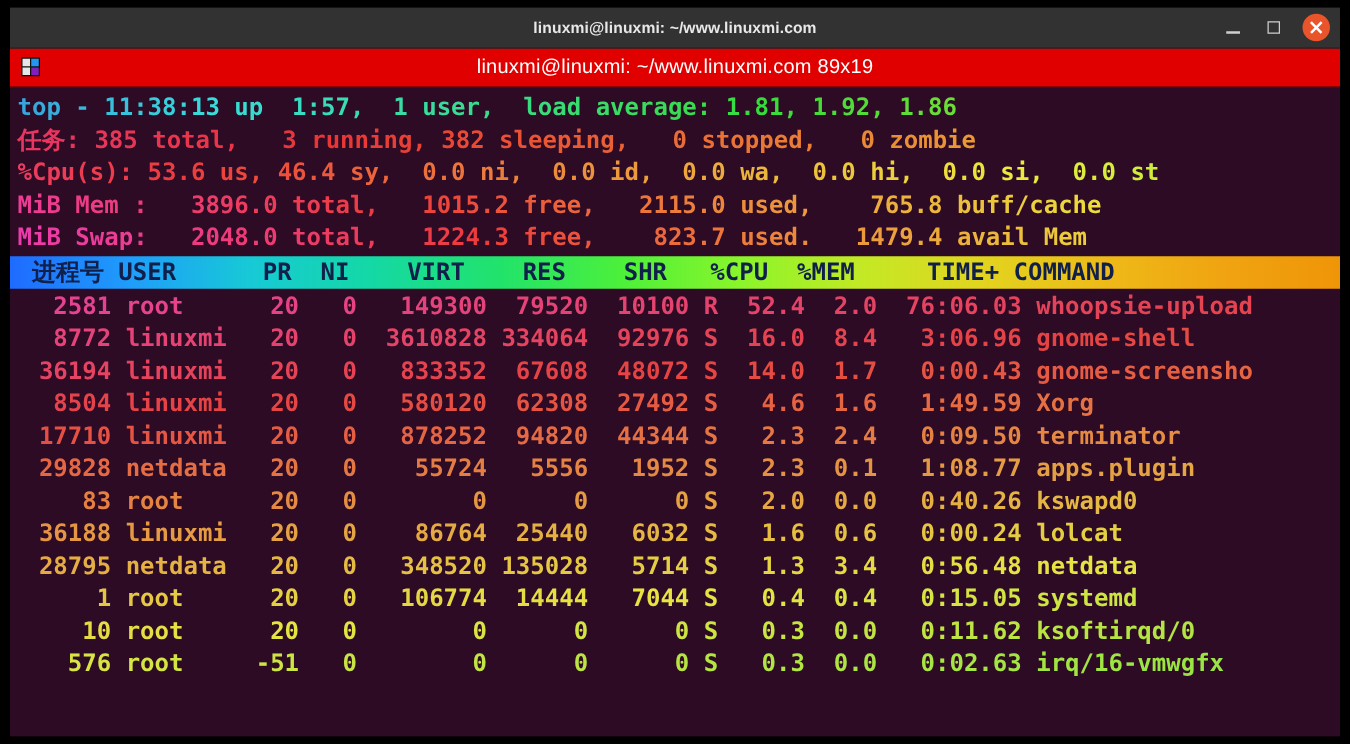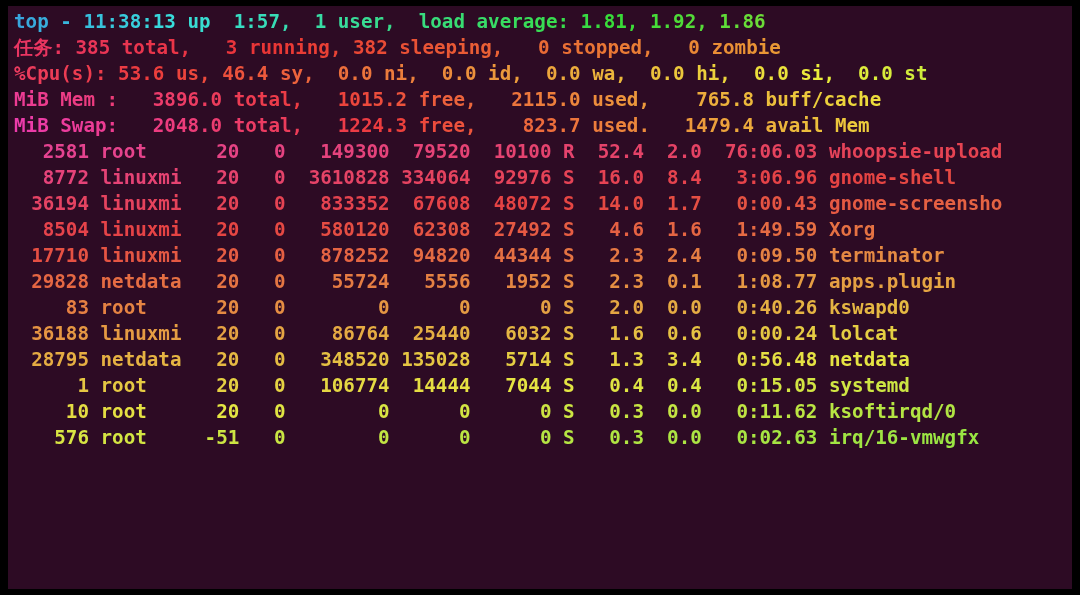--- a/index.html
+++ b/index.html
@@ -186,30 +186,48 @@
     letter-spacing: -1px;
     pointer-events: none;
     text-shadow: 0 0 1px #ffe800;
   }
 </style>
 </head>
 <body>
 
 <div id="window">
 
-
+  <div id="titlebar">
+    <div id="titlebar-title">linuxmi@linuxmi: ~/www.linuxmi.com</div>
+    <div id="winbtns">
+      <span class="wbtn wbtn-min"></span>
+      <span class="wbtn wbtn-max"></span>
+      <span class="wbtn wbtn-close"></span>
+    </div>
+  </div>
+
+  <div id="redbar">
+    <span id="redbar-icon">
+      <i></i>
+        <i></i>
+        <i></i>
+        <i></i>
+    </span>
+    <div id="redbar-title">linuxmi@linuxmi: ~/www.linuxmi.com 89x19</div>
+  </div>
 
   <div id="term">
 
     <div class="trow" id="row-uptime"><span style="color: rgb(56, 165, 220);">t</span><span style="color: rgb(56, 169, 220);">o</span><span style="color: rgb(56, 174, 220);">p</span><span style="color: rgb(56, 178, 220);"> </span><span style="color: rgb(56, 182, 220);">-</span><span style="color: rgb(56, 186, 220);"> </span><span style="color: rgb(56, 191, 220);">1</span><span style="color: rgb(56, 195, 220);">1</span><span style="color: rgb(56, 199, 220);">:</span><span style="color: rgb(56, 203, 220);">3</span><span style="color: rgb(56, 207, 220);">8</span><span style="color: rgb(56, 212, 220);">:</span><span style="color: rgb(56, 216, 220);">1</span><span style="color: rgb(56, 220, 219);">3</span><span style="color: rgb(56, 220, 215);"> </span><span style="color: rgb(56, 220, 211);">u</span><span style="color: rgb(56, 220, 207);">p</span><span style="color: rgb(56, 220, 202);"> </span><span style="color: rgb(56, 220, 198);"> </span><span style="color: rgb(56, 220, 194);">1</span><span style="color: rgb(56, 220, 190);">:</span><span style="color: rgb(56, 220, 185);">5</span><span style="color: rgb(56, 220, 181);">7</span><span style="color: rgb(56, 220, 177);">,</span><span style="color: rgb(56, 220, 173);"> </span><span style="color: rgb(56, 220, 168);"> </span><span style="color: rgb(56, 220, 164);">1</span><span style="color: rgb(56, 220, 160);"> </span><span style="color: rgb(56, 220, 156);">u</span><span style="color: rgb(56, 220, 152);">s</span><span style="color: rgb(56, 220, 147);">e</span><span style="color: rgb(56, 220, 143);">r</span><span style="color: rgb(56, 220, 139);">,</span><span style="color: rgb(56, 220, 135);"> </span><span style="color: rgb(56, 220, 130);"> </span><span style="color: rgb(56, 220, 126);">l</span><span style="color: rgb(56, 220, 122);">o</span><span style="color: rgb(56, 220, 118);">a</span><span style="color: rgb(56, 220, 113);">d</span><span style="color: rgb(56, 220, 109);"> </span><span style="color: rgb(56, 220, 105);">a</span><span style="color: rgb(56, 220, 101);">v</span><span style="color: rgb(56, 220, 96);">e</span><span style="color: rgb(56, 220, 92);">r</span><span style="color: rgb(56, 220, 88);">a</span><span style="color: rgb(56, 220, 84);">g</span><span style="color: rgb(56, 220, 79);">e</span><span style="color: rgb(56, 220, 75);">:</span><span style="color: rgb(56, 220, 71);"> </span><span style="color: rgb(56, 220, 67);">1</span><span style="color: rgb(56, 220, 62);">.</span><span style="color: rgb(56, 220, 58);">8</span><span style="color: rgb(57, 220, 56);">1</span><span style="color: rgb(61, 220, 56);">,</span><span style="color: rgb(66, 220, 56);"> </span><span style="color: rgb(70, 220, 56);">1</span><span style="color: rgb(74, 220, 56);">.</span><span style="color: rgb(78, 220, 56);">9</span><span style="color: rgb(83, 220, 56);">2</span><span style="color: rgb(87, 220, 56);">,</span><span style="color: rgb(91, 220, 56);"> </span><span style="color: rgb(95, 220, 56);">1</span><span style="color: rgb(100, 220, 56);">.</span><span style="color: rgb(104, 220, 56);">8</span><span style="color: rgb(108, 220, 56);">6</span></div>
     <div class="trow" id="row-tasks"><span style="color: rgb(233, 53, 98);">任</span><span style="color: rgb(233, 53, 96);">务</span><span style="color: rgb(233, 53, 93);">:</span><span style="color: rgb(233, 53, 91);"> </span><span style="color: rgb(233, 53, 89);">3</span><span style="color: rgb(233, 53, 87);">8</span><span style="color: rgb(233, 53, 84);">5</span><span style="color: rgb(233, 53, 82);"> </span><span style="color: rgb(233, 53, 80);">t</span><span style="color: rgb(233, 53, 78);">o</span><span style="color: rgb(233, 53, 75);">t</span><span style="color: rgb(233, 53, 73);">a</span><span style="color: rgb(233, 53, 71);">l</span><span style="color: rgb(233, 53, 69);">,</span><span style="color: rgb(233, 53, 67);"> </span><span style="color: rgb(233, 53, 64);"> </span><span style="color: rgb(233, 53, 62);"> </span><span style="color: rgb(233, 53, 60);">3</span><span style="color: rgb(233, 53, 58);"> </span><span style="color: rgb(233, 53, 55);">r</span><span style="color: rgb(233, 53, 53);">u</span><span style="color: rgb(233, 55, 53);">n</span><span style="color: rgb(233, 58, 53);">n</span><span style="color: rgb(233, 60, 53);">i</span><span style="color: rgb(233, 62, 53);">n</span><span style="color: rgb(233, 64, 53);">g</span><span style="color: rgb(233, 67, 53);">,</span><span style="color: rgb(233, 69, 53);"> </span><span style="color: rgb(233, 71, 53);">3</span><span style="color: rgb(233, 73, 53);">8</span><span style="color: rgb(233, 75, 53);">2</span><span style="color: rgb(233, 78, 53);"> </span><span style="color: rgb(233, 80, 53);">s</span><span style="color: rgb(233, 82, 53);">l</span><span style="color: rgb(233, 84, 53);">e</span><span style="color: rgb(233, 87, 53);">e</span><span style="color: rgb(233, 89, 53);">p</span><span style="color: rgb(233, 91, 53);">i</span><span style="color: rgb(233, 93, 53);">n</span><span style="color: rgb(233, 96, 53);">g</span><span style="color: rgb(233, 98, 53);">,</span><span style="color: rgb(233, 100, 53);"> </span><span style="color: rgb(233, 102, 53);"> </span><span style="color: rgb(233, 105, 53);"> </span><span style="color: rgb(233, 107, 53);">0</span><span style="color: rgb(233, 109, 53);"> </span><span style="color: rgb(233, 111, 53);">s</span><span style="color: rgb(233, 114, 53);">t</span><span style="color: rgb(233, 116, 53);">o</span><span style="color: rgb(233, 118, 53);">p</span><span style="color: rgb(233, 120, 53);">p</span><span style="color: rgb(233, 123, 53);">e</span><span style="color: rgb(233, 125, 53);">d</span><span style="color: rgb(233, 127, 53);">,</span><span style="color: rgb(233, 129, 53);"> </span><span style="color: rgb(233, 132, 53);"> </span><span style="color: rgb(233, 134, 53);"> </span><span style="color: rgb(233, 136, 53);">0</span><span style="color: rgb(233, 138, 53);"> </span><span style="color: rgb(233, 141, 53);">z</span><span style="color: rgb(233, 143, 53);">o</span><span style="color: rgb(233, 145, 53);">m</span><span style="color: rgb(233, 147, 53);">b</span><span style="color: rgb(233, 150, 53);">i</span><span style="color: rgb(233, 152, 53);">e</span></div>
     <div class="trow" id="row-cpu"><span style="color: rgb(236, 60, 95);">%</span><span style="color: rgb(236, 60, 92);">C</span><span style="color: rgb(236, 60, 89);">p</span><span style="color: rgb(236, 60, 86);">u</span><span style="color: rgb(236, 60, 83);">(</span><span style="color: rgb(236, 60, 80);">s</span><span style="color: rgb(236, 60, 77);">)</span><span style="color: rgb(236, 60, 74);">:</span><span style="color: rgb(236, 60, 71);"> </span><span style="color: rgb(236, 60, 68);">5</span><span style="color: rgb(236, 60, 64);">3</span><span style="color: rgb(236, 60, 61);">.</span><span style="color: rgb(236, 62, 60);">6</span><span style="color: rgb(236, 65, 60);"> </span><span style="color: rgb(236, 68, 60);">u</span><span style="color: rgb(236, 71, 60);">s</span><span style="color: rgb(236, 74, 60);">,</span><span style="color: rgb(236, 77, 60);"> </span><span style="color: rgb(236, 80, 60);">4</span><span style="color: rgb(236, 83, 60);">6</span><span style="color: rgb(236, 86, 60);">.</span><span style="color: rgb(236, 89, 60);">4</span><span style="color: rgb(236, 93, 60);"> </span><span style="color: rgb(236, 96, 60);">s</span><span style="color: rgb(236, 99, 60);">y</span><span style="color: rgb(236, 102, 60);">,</span><span style="color: rgb(236, 105, 60);"> </span><span style="color: rgb(236, 108, 60);"> </span><span style="color: rgb(236, 111, 60);">0</span><span style="color: rgb(236, 114, 60);">.</span><span style="color: rgb(236, 117, 60);">0</span><span style="color: rgb(236, 120, 60);"> </span><span style="color: rgb(236, 123, 60);">n</span><span style="color: rgb(236, 126, 60);">i</span><span style="color: rgb(236, 129, 60);">,</span><span style="color: rgb(236, 133, 60);"> </span><span style="color: rgb(236, 136, 60);"> </span><span style="color: rgb(236, 139, 60);">0</span><span style="color: rgb(236, 142, 60);">.</span><span style="color: rgb(236, 145, 60);">0</span><span style="color: rgb(236, 148, 60);"> </span><span style="color: rgb(236, 151, 60);">i</span><span style="color: rgb(236, 154, 60);">d</span><span style="color: rgb(236, 157, 60);">,</span><span style="color: rgb(236, 160, 60);"> </span><span style="color: rgb(236, 163, 60);"> </span><span style="color: rgb(236, 166, 60);">0</span><span style="color: rgb(236, 169, 60);">.</span><span style="color: rgb(236, 172, 60);">0</span><span style="color: rgb(236, 176, 60);"> </span><span style="color: rgb(236, 179, 60);">w</span><span style="color: rgb(236, 182, 60);">a</span><span style="color: rgb(236, 185, 60);">,</span><span style="color: rgb(236, 188, 60);"> </span><span style="color: rgb(236, 191, 60);"> </span><span style="color: rgb(236, 194, 60);">0</span><span style="color: rgb(236, 197, 60);">.</span><span style="color: rgb(236, 200, 60);">0</span><span style="color: rgb(236, 203, 60);"> </span><span style="color: rgb(236, 206, 60);">h</span><span style="color: rgb(236, 209, 60);">i</span><span style="color: rgb(236, 212, 60);">,</span><span style="color: rgb(236, 216, 60);"> </span><span style="color: rgb(236, 219, 60);"> </span><span style="color: rgb(236, 222, 60);">0</span><span style="color: rgb(236, 225, 60);">.</span><span style="color: rgb(236, 228, 60);">0</span><span style="color: rgb(236, 231, 60);"> </span><span style="color: rgb(236, 234, 60);">s</span><span style="color: rgb(234, 236, 60);">i</span><span style="color: rgb(231, 236, 60);">,</span><span style="color: rgb(228, 236, 60);"> </span><span style="color: rgb(225, 236, 60);"> </span><span style="color: rgb(222, 236, 60);">0</span><span style="color: rgb(219, 236, 60);">.</span><span style="color: rgb(216, 236, 60);">0</span><span style="color: rgb(213, 236, 60);"> </span><span style="color: rgb(210, 236, 60);">s</span><span style="color: rgb(207, 236, 60);">t</span></div>
     <div class="trow" id="row-mem"><span style="color: rgb(236, 60, 148);">M</span><span style="color: rgb(236, 60, 145);">i</span><span style="color: rgb(236, 60, 141);">B</span><span style="color: rgb(236, 60, 138);"> </span><span style="color: rgb(236, 60, 134);">M</span><span style="color: rgb(236, 60, 131);">e</span><span style="color: rgb(236, 60, 128);">m</span><span style="color: rgb(236, 60, 124);"> </span><span style="color: rgb(236, 60, 121);">:</span><span style="color: rgb(236, 60, 118);"> </span><span style="color: rgb(236, 60, 114);"> </span><span style="color: rgb(236, 60, 111);"> </span><span style="color: rgb(236, 60, 108);">3</span><span style="color: rgb(236, 60, 104);">8</span><span style="color: rgb(236, 60, 101);">9</span><span style="color: rgb(236, 60, 97);">6</span><span style="color: rgb(236, 60, 94);">.</span><span style="color: rgb(236, 60, 91);">0</span><span style="color: rgb(236, 60, 87);"> </span><span style="color: rgb(236, 60, 84);">t</span><span style="color: rgb(236, 60, 81);">o</span><span style="color: rgb(236, 60, 77);">t</span><span style="color: rgb(236, 60, 74);">a</span><span style="color: rgb(236, 60, 70);">l</span><span style="color: rgb(236, 60, 67);">,</span><span style="color: rgb(236, 60, 64);"> </span><span style="color: rgb(236, 60, 60);"> </span><span style="color: rgb(236, 63, 60);"> </span><span style="color: rgb(236, 67, 60);">1</span><span style="color: rgb(236, 70, 60);">0</span><span style="color: rgb(236, 73, 60);">1</span><span style="color: rgb(236, 77, 60);">5</span><span style="color: rgb(236, 80, 60);">.</span><span style="color: rgb(236, 83, 60);">2</span><span style="color: rgb(236, 87, 60);"> </span><span style="color: rgb(236, 90, 60);">f</span><span style="color: rgb(236, 93, 60);">r</span><span style="color: rgb(236, 97, 60);">e</span><span style="color: rgb(236, 100, 60);">e</span><span style="color: rgb(236, 104, 60);">,</span><span style="color: rgb(236, 107, 60);"> </span><span style="color: rgb(236, 110, 60);"> </span><span style="color: rgb(236, 114, 60);"> </span><span style="color: rgb(236, 117, 60);">2</span><span style="color: rgb(236, 120, 60);">1</span><span style="color: rgb(236, 124, 60);">1</span><span style="color: rgb(236, 127, 60);">5</span><span style="color: rgb(236, 130, 60);">.</span><span style="color: rgb(236, 134, 60);">0</span><span style="color: rgb(236, 137, 60);"> </span><span style="color: rgb(236, 141, 60);">u</span><span style="color: rgb(236, 144, 60);">s</span><span style="color: rgb(236, 147, 60);">e</span><span style="color: rgb(236, 151, 60);">d</span><span style="color: rgb(236, 154, 60);">,</span><span style="color: rgb(236, 157, 60);"> </span><span style="color: rgb(236, 161, 60);"> </span><span style="color: rgb(236, 164, 60);"> </span><span style="color: rgb(236, 168, 60);"> </span><span style="color: rgb(236, 171, 60);">7</span><span style="color: rgb(236, 174, 60);">6</span><span style="color: rgb(236, 178, 60);">5</span><span style="color: rgb(236, 181, 60);">.</span><span style="color: rgb(236, 184, 60);">8</span><span style="color: rgb(236, 188, 60);"> </span><span style="color: rgb(236, 191, 60);">b</span><span style="color: rgb(236, 194, 60);">u</span><span style="color: rgb(236, 198, 60);">f</span><span style="color: rgb(236, 201, 60);">f</span><span style="color: rgb(236, 205, 60);">/</span><span style="color: rgb(236, 208, 60);">c</span><span style="color: rgb(236, 211, 60);">a</span><span style="color: rgb(236, 215, 60);">c</span><span style="color: rgb(236, 218, 60);">h</span><span style="color: rgb(236, 221, 60);">e</span></div>
     <div class="trow" id="row-swap"><span style="color: rgb(236, 60, 171);">M</span><span style="color: rgb(236, 60, 168);">i</span><span style="color: rgb(236, 60, 164);">B</span><span style="color: rgb(236, 60, 161);"> </span><span style="color: rgb(236, 60, 157);">S</span><span style="color: rgb(236, 60, 154);">w</span><span style="color: rgb(236, 60, 150);">a</span><span style="color: rgb(236, 60, 147);">p</span><span style="color: rgb(236, 60, 143);">:</span><span style="color: rgb(236, 60, 140);"> </span><span style="color: rgb(236, 60, 136);"> </span><span style="color: rgb(236, 60, 133);"> </span><span style="color: rgb(236, 60, 129);">2</span><span style="color: rgb(236, 60, 126);">0</span><span style="color: rgb(236, 60, 122);">4</span><span style="color: rgb(236, 60, 119);">8</span><span style="color: rgb(236, 60, 115);">.</span><span style="color: rgb(236, 60, 112);">0</span><span style="color: rgb(236, 60, 108);"> </span><span style="color: rgb(236, 60, 105);">t</span><span style="color: rgb(236, 60, 101);">o</span><span style="color: rgb(236, 60, 98);">t</span><span style="color: rgb(236, 60, 94);">a</span><span style="color: rgb(236, 60, 91);">l</span><span style="color: rgb(236, 60, 87);">,</span><span style="color: rgb(236, 60, 83);"> </span><span style="color: rgb(236, 60, 80);"> </span><span style="color: rgb(236, 60, 76);"> </span><span style="color: rgb(236, 60, 73);">1</span><span style="color: rgb(236, 60, 69);">2</span><span style="color: rgb(236, 60, 66);">2</span><span style="color: rgb(236, 60, 62);">4</span><span style="color: rgb(236, 61, 60);">.</span><span style="color: rgb(236, 65, 60);">3</span><span style="color: rgb(236, 68, 60);"> </span><span style="color: rgb(236, 72, 60);">f</span><span style="color: rgb(236, 75, 60);">r</span><span style="color: rgb(236, 79, 60);">e</span><span style="color: rgb(236, 82, 60);">e</span><span style="color: rgb(236, 86, 60);">,</span><span style="color: rgb(236, 89, 60);"> </span><span style="color: rgb(236, 93, 60);"> </span><span style="color: rgb(236, 96, 60);"> </span><span style="color: rgb(236, 100, 60);"> </span><span style="color: rgb(236, 103, 60);">8</span><span style="color: rgb(236, 107, 60);">2</span><span style="color: rgb(236, 110, 60);">3</span><span style="color: rgb(236, 114, 60);">.</span><span style="color: rgb(236, 117, 60);">7</span><span style="color: rgb(236, 121, 60);"> </span><span style="color: rgb(236, 124, 60);">u</span><span style="color: rgb(236, 128, 60);">s</span><span style="color: rgb(236, 132, 60);">e</span><span style="color: rgb(236, 135, 60);">d</span><span style="color: rgb(236, 139, 60);">.</span><span style="color: rgb(236, 142, 60);"> </span><span style="color: rgb(236, 146, 60);"> </span><span style="color: rgb(236, 149, 60);"> </span><span style="color: rgb(236, 153, 60);">1</span><span style="color: rgb(236, 156, 60);">4</span><span style="color: rgb(236, 160, 60);">7</span><span style="color: rgb(236, 163, 60);">9</span><span style="color: rgb(236, 167, 60);">.</span><span style="color: rgb(236, 170, 60);">4</span><span style="color: rgb(236, 174, 60);"> </span><span style="color: rgb(236, 177, 60);">a</span><span style="color: rgb(236, 181, 60);">v</span><span style="color: rgb(236, 184, 60);">a</span><span style="color: rgb(236, 188, 60);">i</span><span style="color: rgb(236, 191, 60);">l</span><span style="color: rgb(236, 195, 60);"> </span><span style="color: rgb(236, 198, 60);">M</span><span style="color: rgb(236, 202, 60);">e</span><span style="color: rgb(236, 205, 60);">m</span></div>
 
+    <div id="hdrrow"> 进程号 USER      PR  NI    VIRT    RES    SHR   %CPU  %MEM     TIME+ COMMAND</div>
 
     <div id="proclist">
         <div class="trow nopad"><span style="color: rgb(229, 67, 148);"> </span><span style="color: rgb(229, 67, 147);"> </span><span style="color: rgb(229, 67, 146);"> </span><span style="color: rgb(229, 67, 145);">2</span><span style="color: rgb(229, 67, 145);">5</span><span style="color: rgb(229, 67, 144);">8</span><span style="color: rgb(229, 67, 143);">1</span><span style="color: rgb(229, 67, 142);"> </span><span style="color: rgb(229, 67, 141);">r</span><span style="color: rgb(229, 67, 141);">o</span><span style="color: rgb(229, 67, 140);">o</span><span style="color: rgb(229, 67, 139);">t</span><span style="color: rgb(229, 67, 138);"> </span><span style="color: rgb(229, 67, 137);"> </span><span style="color: rgb(229, 67, 137);"> </span><span style="color: rgb(229, 67, 136);"> </span><span style="color: rgb(229, 67, 135);"> </span><span style="color: rgb(229, 67, 134);"> </span><span style="color: rgb(229, 67, 133);">2</span><span style="color: rgb(229, 67, 132);">0</span><span style="color: rgb(229, 67, 132);"> </span><span style="color: rgb(229, 67, 131);"> </span><span style="color: rgb(229, 67, 130);"> </span><span style="color: rgb(229, 67, 129);">0</span><span style="color: rgb(229, 67, 128);"> </span><span style="color: rgb(229, 67, 128);"> </span><span style="color: rgb(229, 67, 127);"> </span><span style="color: rgb(229, 67, 126);">1</span><span style="color: rgb(229, 67, 125);">4</span><span style="color: rgb(229, 67, 124);">9</span><span style="color: rgb(229, 67, 123);">3</span><span style="color: rgb(229, 67, 123);">0</span><span style="color: rgb(229, 67, 122);">0</span><span style="color: rgb(229, 67, 121);"> </span><span style="color: rgb(229, 67, 120);"> </span><span style="color: rgb(229, 67, 119);">7</span><span style="color: rgb(229, 67, 119);">9</span><span style="color: rgb(229, 67, 118);">5</span><span style="color: rgb(229, 67, 117);">2</span><span style="color: rgb(229, 67, 116);">0</span><span style="color: rgb(229, 67, 115);"> </span><span style="color: rgb(229, 67, 115);"> </span><span style="color: rgb(229, 67, 114);">1</span><span style="color: rgb(229, 67, 113);">0</span><span style="color: rgb(229, 67, 112);">1</span><span style="color: rgb(229, 67, 111);">0</span><span style="color: rgb(229, 67, 110);">0</span><span style="color: rgb(229, 67, 110);"> </span><span style="color: rgb(229, 67, 109);">R</span><span style="color: rgb(229, 67, 108);"> </span><span style="color: rgb(229, 67, 107);"> </span><span style="color: rgb(229, 67, 106);">5</span><span style="color: rgb(229, 67, 106);">2</span><span style="color: rgb(229, 67, 105);">.</span><span style="color: rgb(229, 67, 104);">4</span><span style="color: rgb(229, 67, 103);"> </span><span style="color: rgb(229, 67, 102);"> </span><span style="color: rgb(229, 67, 102);">2</span><span style="color: rgb(229, 67, 101);">.</span><span style="color: rgb(229, 67, 100);">0</span><span style="color: rgb(229, 67, 99);"> </span><span style="color: rgb(229, 67, 98);"> </span><span style="color: rgb(229, 67, 97);">7</span><span style="color: rgb(229, 67, 97);">6</span><span style="color: rgb(229, 67, 96);">:</span><span style="color: rgb(229, 67, 95);">0</span><span style="color: rgb(229, 67, 94);">6</span><span style="color: rgb(229, 67, 93);">.</span><span style="color: rgb(229, 67, 93);">0</span><span style="color: rgb(229, 67, 92);">3</span><span style="color: rgb(229, 67, 91);"> </span><span style="color: rgb(229, 67, 90);">w</span><span style="color: rgb(229, 67, 89);">h</span><span style="color: rgb(229, 67, 88);">o</span><span style="color: rgb(229, 67, 88);">o</span><span style="color: rgb(229, 67, 87);">p</span><span style="color: rgb(229, 67, 86);">s</span><span style="color: rgb(229, 67, 85);">i</span><span style="color: rgb(229, 67, 84);">e</span><span style="color: rgb(229, 67, 84);">-</span><span style="color: rgb(229, 67, 83);">u</span><span style="color: rgb(229, 67, 82);">p</span><span style="color: rgb(229, 67, 81);">l</span><span style="color: rgb(229, 67, 80);">o</span><span style="color: rgb(229, 67, 80);">a</span><span style="color: rgb(229, 67, 79);">d</span></div>
         <div class="trow nopad"><span style="color: rgb(229, 67, 125);"> </span><span style="color: rgb(229, 67, 124);"> </span><span style="color: rgb(229, 67, 123);"> </span><span style="color: rgb(229, 67, 122);">8</span><span style="color: rgb(229, 67, 122);">7</span><span style="color: rgb(229, 67, 121);">7</span><span style="color: rgb(229, 67, 120);">2</span><span style="color: rgb(229, 67, 119);"> </span><span style="color: rgb(229, 67, 118);">l</span><span style="color: rgb(229, 67, 118);">i</span><span style="color: rgb(229, 67, 117);">n</span><span style="color: rgb(229, 67, 116);">u</span><span style="color: rgb(229, 67, 115);">x</span><span style="color: rgb(229, 67, 114);">m</span><span style="color: rgb(229, 67, 113);">i</span><span style="color: rgb(229, 67, 113);"> </span><span style="color: rgb(229, 67, 112);"> </span><span style="color: rgb(229, 67, 111);"> </span><span style="color: rgb(229, 67, 110);">2</span><span style="color: rgb(229, 67, 109);">0</span><span style="color: rgb(229, 67, 109);"> </span><span style="color: rgb(229, 67, 108);"> </span><span style="color: rgb(229, 67, 107);"> </span><span style="color: rgb(229, 67, 106);">0</span><span style="color: rgb(229, 67, 105);"> </span><span style="color: rgb(229, 67, 104);"> </span><span style="color: rgb(229, 67, 104);">3</span><span style="color: rgb(229, 67, 103);">6</span><span style="color: rgb(229, 67, 102);">1</span><span style="color: rgb(229, 67, 101);">0</span><span style="color: rgb(229, 67, 100);">8</span><span style="color: rgb(229, 67, 100);">2</span><span style="color: rgb(229, 67, 99);">8</span><span style="color: rgb(229, 67, 98);"> </span><span style="color: rgb(229, 67, 97);">3</span><span style="color: rgb(229, 67, 96);">3</span><span style="color: rgb(229, 67, 96);">4</span><span style="color: rgb(229, 67, 95);">0</span><span style="color: rgb(229, 67, 94);">6</span><span style="color: rgb(229, 67, 93);">4</span><span style="color: rgb(229, 67, 92);"> </span><span style="color: rgb(229, 67, 91);"> </span><span style="color: rgb(229, 67, 91);">9</span><span style="color: rgb(229, 67, 90);">2</span><span style="color: rgb(229, 67, 89);">9</span><span style="color: rgb(229, 67, 88);">7</span><span style="color: rgb(229, 67, 87);">6</span><span style="color: rgb(229, 67, 87);"> </span><span style="color: rgb(229, 67, 86);">S</span><span style="color: rgb(229, 67, 85);"> </span><span style="color: rgb(229, 67, 84);"> </span><span style="color: rgb(229, 67, 83);">1</span><span style="color: rgb(229, 67, 83);">6</span><span style="color: rgb(229, 67, 82);">.</span><span style="color: rgb(229, 67, 81);">0</span><span style="color: rgb(229, 67, 80);"> </span><span style="color: rgb(229, 67, 79);"> </span><span style="color: rgb(229, 67, 78);">8</span><span style="color: rgb(229, 67, 78);">.</span><span style="color: rgb(229, 67, 77);">4</span><span style="color: rgb(229, 67, 76);"> </span><span style="color: rgb(229, 67, 75);"> </span><span style="color: rgb(229, 67, 74);"> </span><span style="color: rgb(229, 67, 74);">3</span><span style="color: rgb(229, 67, 73);">:</span><span style="color: rgb(229, 67, 72);">0</span><span style="color: rgb(229, 67, 71);">6</span><span style="color: rgb(229, 67, 70);">.</span><span style="color: rgb(229, 67, 69);">9</span><span style="color: rgb(229, 67, 69);">6</span><span style="color: rgb(229, 67, 68);"> </span><span style="color: rgb(229, 67, 67);">g</span><span style="color: rgb(229, 67, 67);">n</span><span style="color: rgb(229, 68, 67);">o</span><span style="color: rgb(229, 68, 67);">m</span><span style="color: rgb(229, 69, 67);">e</span><span style="color: rgb(229, 70, 67);">-</span><span style="color: rgb(229, 71, 67);">s</span><span style="color: rgb(229, 72, 67);">h</span><span style="color: rgb(229, 72, 67);">e</span><span style="color: rgb(229, 73, 67);">l</span><span style="color: rgb(229, 74, 67);">l</span></div>
         <div class="trow nopad"><span style="color: rgb(229, 67, 102);"> </span><span style="color: rgb(229, 67, 101);"> </span><span style="color: rgb(229, 67, 100);">3</span><span style="color: rgb(229, 67, 99);">6</span><span style="color: rgb(229, 67, 99);">1</span><span style="color: rgb(229, 67, 98);">9</span><span style="color: rgb(229, 67, 97);">4</span><span style="color: rgb(229, 67, 96);"> </span><span style="color: rgb(229, 67, 95);">l</span><span style="color: rgb(229, 67, 94);">i</span><span style="color: rgb(229, 67, 94);">n</span><span style="color: rgb(229, 67, 93);">u</span><span style="color: rgb(229, 67, 92);">x</span><span style="color: rgb(229, 67, 91);">m</span><span style="color: rgb(229, 67, 90);">i</span><span style="color: rgb(229, 67, 90);"> </span><span style="color: rgb(229, 67, 89);"> </span><span style="color: rgb(229, 67, 88);"> </span><span style="color: rgb(229, 67, 87);">2</span><span style="color: rgb(229, 67, 86);">0</span><span style="color: rgb(229, 67, 85);"> </span><span style="color: rgb(229, 67, 85);"> </span><span style="color: rgb(229, 67, 84);"> </span><span style="color: rgb(229, 67, 83);">0</span><span style="color: rgb(229, 67, 82);"> </span><span style="color: rgb(229, 67, 81);"> </span><span style="color: rgb(229, 67, 81);"> </span><span style="color: rgb(229, 67, 80);">8</span><span style="color: rgb(229, 67, 79);">3</span><span style="color: rgb(229, 67, 78);">3</span><span style="color: rgb(229, 67, 77);">3</span><span style="color: rgb(229, 67, 77);">5</span><span style="color: rgb(229, 67, 76);">2</span><span style="color: rgb(229, 67, 75);"> </span><span style="color: rgb(229, 67, 74);"> </span><span style="color: rgb(229, 67, 73);">6</span><span style="color: rgb(229, 67, 72);">7</span><span style="color: rgb(229, 67, 72);">6</span><span style="color: rgb(229, 67, 71);">0</span><span style="color: rgb(229, 67, 70);">8</span><span style="color: rgb(229, 67, 69);"> </span><span style="color: rgb(229, 67, 68);"> </span><span style="color: rgb(229, 67, 68);">4</span><span style="color: rgb(229, 67, 67);">8</span><span style="color: rgb(229, 67, 67);">0</span><span style="color: rgb(229, 68, 67);">7</span><span style="color: rgb(229, 69, 67);">2</span><span style="color: rgb(229, 69, 67);"> </span><span style="color: rgb(229, 70, 67);">S</span><span style="color: rgb(229, 71, 67);"> </span><span style="color: rgb(229, 72, 67);"> </span><span style="color: rgb(229, 73, 67);">1</span><span style="color: rgb(229, 74, 67);">4</span><span style="color: rgb(229, 74, 67);">.</span><span style="color: rgb(229, 75, 67);">0</span><span style="color: rgb(229, 76, 67);"> </span><span style="color: rgb(229, 77, 67);"> </span><span style="color: rgb(229, 78, 67);">1</span><span style="color: rgb(229, 78, 67);">.</span><span style="color: rgb(229, 79, 67);">7</span><span style="color: rgb(229, 80, 67);"> </span><span style="color: rgb(229, 81, 67);"> </span><span style="color: rgb(229, 82, 67);"> </span><span style="color: rgb(229, 83, 67);">0</span><span style="color: rgb(229, 83, 67);">:</span><span style="color: rgb(229, 84, 67);">0</span><span style="color: rgb(229, 85, 67);">0</span><span style="color: rgb(229, 86, 67);">.</span><span style="color: rgb(229, 87, 67);">4</span><span style="color: rgb(229, 87, 67);">3</span><span style="color: rgb(229, 88, 67);"> </span><span style="color: rgb(229, 89, 67);">g</span><span style="color: rgb(229, 90, 67);">n</span><span style="color: rgb(229, 91, 67);">o</span><span style="color: rgb(229, 91, 67);">m</span><span style="color: rgb(229, 92, 67);">e</span><span style="color: rgb(229, 93, 67);">-</span><span style="color: rgb(229, 94, 67);">s</span><span style="color: rgb(229, 95, 67);">c</span><span style="color: rgb(229, 96, 67);">r</span><span style="color: rgb(229, 96, 67);">e</span><span style="color: rgb(229, 97, 67);">e</span><span style="color: rgb(229, 98, 67);">n</span><span style="color: rgb(229, 99, 67);">s</span><span style="color: rgb(229, 100, 67);">h</span><span style="color: rgb(229, 100, 67);">o</span></div>
         <div class="trow nopad"><span style="color: rgb(229, 67, 79);"> </span><span style="color: rgb(229, 67, 78);"> </span><span style="color: rgb(229, 67, 77);"> </span><span style="color: rgb(229, 67, 76);">8</span><span style="color: rgb(229, 67, 75);">5</span><span style="color: rgb(229, 67, 75);">0</span><span style="color: rgb(229, 67, 74);">4</span><span style="color: rgb(229, 67, 73);"> </span><span style="color: rgb(229, 67, 72);">l</span><span style="color: rgb(229, 67, 71);">i</span><span style="color: rgb(229, 67, 71);">n</span><span style="color: rgb(229, 67, 70);">u</span><span style="color: rgb(229, 67, 69);">x</span><span style="color: rgb(229, 67, 68);">m</span><span style="color: rgb(229, 67, 67);">i</span><span style="color: rgb(229, 67, 67);"> </span><span style="color: rgb(229, 67, 67);"> </span><span style="color: rgb(229, 68, 67);"> </span><span style="color: rgb(229, 69, 67);">2</span><span style="color: rgb(229, 70, 67);">0</span><span style="color: rgb(229, 71, 67);"> </span><span style="color: rgb(229, 71, 67);"> </span><span style="color: rgb(229, 72, 67);"> </span><span style="color: rgb(229, 73, 67);">0</span><span style="color: rgb(229, 74, 67);"> </span><span style="color: rgb(229, 75, 67);"> </span><span style="color: rgb(229, 75, 67);"> </span><span style="color: rgb(229, 76, 67);">5</span><span style="color: rgb(229, 77, 67);">8</span><span style="color: rgb(229, 78, 67);">0</span><span style="color: rgb(229, 79, 67);">1</span><span style="color: rgb(229, 80, 67);">2</span><span style="color: rgb(229, 80, 67);">0</span><span style="color: rgb(229, 81, 67);"> </span><span style="color: rgb(229, 82, 67);"> </span><span style="color: rgb(229, 83, 67);">6</span><span style="color: rgb(229, 84, 67);">2</span><span style="color: rgb(229, 84, 67);">3</span><span style="color: rgb(229, 85, 67);">0</span><span style="color: rgb(229, 86, 67);">8</span><span style="color: rgb(229, 87, 67);"> </span><span style="color: rgb(229, 88, 67);"> </span><span style="color: rgb(229, 88, 67);">2</span><span style="color: rgb(229, 89, 67);">7</span><span style="color: rgb(229, 90, 67);">4</span><span style="color: rgb(229, 91, 67);">9</span><span style="color: rgb(229, 92, 67);">2</span><span style="color: rgb(229, 93, 67);"> </span><span style="color: rgb(229, 93, 67);">S</span><span style="color: rgb(229, 94, 67);"> </span><span style="color: rgb(229, 95, 67);"> </span><span style="color: rgb(229, 96, 67);"> </span><span style="color: rgb(229, 97, 67);">4</span><span style="color: rgb(229, 97, 67);">.</span><span style="color: rgb(229, 98, 67);">6</span><span style="color: rgb(229, 99, 67);"> </span><span style="color: rgb(229, 100, 67);"> </span><span style="color: rgb(229, 101, 67);">1</span><span style="color: rgb(229, 102, 67);">.</span><span style="color: rgb(229, 102, 67);">6</span><span style="color: rgb(229, 103, 67);"> </span><span style="color: rgb(229, 104, 67);"> </span><span style="color: rgb(229, 105, 67);"> </span><span style="color: rgb(229, 106, 67);">1</span><span style="color: rgb(229, 106, 67);">:</span><span style="color: rgb(229, 107, 67);">4</span><span style="color: rgb(229, 108, 67);">9</span><span style="color: rgb(229, 109, 67);">.</span><span style="color: rgb(229, 110, 67);">5</span><span style="color: rgb(229, 110, 67);">9</span><span style="color: rgb(229, 111, 67);"> </span><span style="color: rgb(229, 112, 67);">X</span><span style="color: rgb(229, 113, 67);">o</span><span style="color: rgb(229, 114, 67);">r</span><span style="color: rgb(229, 115, 67);">g</span></div>
         <div class="trow nopad"><span style="color: rgb(229, 77, 67);"> </span><span style="color: rgb(229, 78, 67);"> </span><span style="color: rgb(229, 79, 67);">1</span><span style="color: rgb(229, 80, 67);">7</span><span style="color: rgb(229, 81, 67);">7</span><span style="color: rgb(229, 81, 67);">1</span><span style="color: rgb(229, 82, 67);">0</span><span style="color: rgb(229, 83, 67);"> </span><span style="color: rgb(229, 84, 67);">l</span><span style="color: rgb(229, 85, 67);">i</span><span style="color: rgb(229, 85, 67);">n</span><span style="color: rgb(229, 86, 67);">u</span><span style="color: rgb(229, 87, 67);">x</span><span style="color: rgb(229, 88, 67);">m</span><span style="color: rgb(229, 89, 67);">i</span><span style="color: rgb(229, 90, 67);"> </span><span style="color: rgb(229, 90, 67);"> </span><span style="color: rgb(229, 91, 67);"> </span><span style="color: rgb(229, 92, 67);">2</span><span style="color: rgb(229, 93, 67);">0</span><span style="color: rgb(229, 94, 67);"> </span><span style="color: rgb(229, 94, 67);"> </span><span style="color: rgb(229, 95, 67);"> </span><span style="color: rgb(229, 96, 67);">0</span><span style="color: rgb(229, 97, 67);"> </span><span style="color: rgb(229, 98, 67);"> </span><span style="color: rgb(229, 99, 67);"> </span><span style="color: rgb(229, 99, 67);">8</span><span style="color: rgb(229, 100, 67);">7</span><span style="color: rgb(229, 101, 67);">8</span><span style="color: rgb(229, 102, 67);">2</span><span style="color: rgb(229, 103, 67);">5</span><span style="color: rgb(229, 103, 67);">2</span><span style="color: rgb(229, 104, 67);"> </span><span style="color: rgb(229, 105, 67);"> </span><span style="color: rgb(229, 106, 67);">9</span><span style="color: rgb(229, 107, 67);">4</span><span style="color: rgb(229, 107, 67);">8</span><span style="color: rgb(229, 108, 67);">2</span><span style="color: rgb(229, 109, 67);">0</span><span style="color: rgb(229, 110, 67);"> </span><span style="color: rgb(229, 111, 67);"> </span><span style="color: rgb(229, 112, 67);">4</span><span style="color: rgb(229, 112, 67);">4</span><span style="color: rgb(229, 113, 67);">3</span><span style="color: rgb(229, 114, 67);">4</span><span style="color: rgb(229, 115, 67);">4</span><span style="color: rgb(229, 116, 67);"> </span><span style="color: rgb(229, 116, 67);">S</span><span style="color: rgb(229, 117, 67);"> </span><span style="color: rgb(229, 118, 67);"> </span><span style="color: rgb(229, 119, 67);"> </span><span style="color: rgb(229, 120, 67);">2</span><span style="color: rgb(229, 120, 67);">.</span><span style="color: rgb(229, 121, 67);">3</span><span style="color: rgb(229, 122, 67);"> </span><span style="color: rgb(229, 123, 67);"> </span><span style="color: rgb(229, 124, 67);">2</span><span style="color: rgb(229, 125, 67);">.</span><span style="color: rgb(229, 125, 67);">4</span><span style="color: rgb(229, 126, 67);"> </span><span style="color: rgb(229, 127, 67);"> </span><span style="color: rgb(229, 128, 67);"> </span><span style="color: rgb(229, 129, 67);">0</span><span style="color: rgb(229, 129, 67);">:</span><span style="color: rgb(229, 130, 67);">0</span><span style="color: rgb(229, 131, 67);">9</span><span style="color: rgb(229, 132, 67);">.</span><span style="color: rgb(229, 133, 67);">5</span><span style="color: rgb(229, 134, 67);">0</span><span style="color: rgb(229, 134, 67);"> </span><span style="color: rgb(229, 135, 67);">t</span><span style="color: rgb(229, 136, 67);">e</span><span style="color: rgb(229, 137, 67);">r</span><span style="color: rgb(229, 138, 67);">m</span><span style="color: rgb(229, 138, 67);">i</span><span style="color: rgb(229, 139, 67);">n</span><span style="color: rgb(229, 140, 67);">a</span><span style="color: rgb(229, 141, 67);">t</span><span style="color: rgb(229, 142, 67);">o</span><span style="color: rgb(229, 142, 67);">r</span></div>
         <div class="trow nopad"><span style="color: rgb(229, 100, 67);"> </span><span style="color: rgb(229, 101, 67);"> </span><span style="color: rgb(229, 102, 67);">2</span><span style="color: rgb(229, 103, 67);">9</span><span style="color: rgb(229, 104, 67);">8</span><span style="color: rgb(229, 104, 67);">2</span><span style="color: rgb(229, 105, 67);">8</span><span style="color: rgb(229, 106, 67);"> </span><span style="color: rgb(229, 107, 67);">n</span><span style="color: rgb(229, 108, 67);">e</span><span style="color: rgb(229, 109, 67);">t</span><span style="color: rgb(229, 109, 67);">d</span><span style="color: rgb(229, 110, 67);">a</span><span style="color: rgb(229, 111, 67);">t</span><span style="color: rgb(229, 112, 67);">a</span><span style="color: rgb(229, 113, 67);"> </span><span style="color: rgb(229, 113, 67);"> </span><span style="color: rgb(229, 114, 67);"> </span><span style="color: rgb(229, 115, 67);">2</span><span style="color: rgb(229, 116, 67);">0</span><span style="color: rgb(229, 117, 67);"> </span><span style="color: rgb(229, 118, 67);"> </span><span style="color: rgb(229, 118, 67);"> </span><span style="color: rgb(229, 119, 67);">0</span><span style="color: rgb(229, 120, 67);"> </span><span style="color: rgb(229, 121, 67);"> </span><span style="color: rgb(229, 122, 67);"> </span><span style="color: rgb(229, 122, 67);"> </span><span style="color: rgb(229, 123, 67);">5</span><span style="color: rgb(229, 124, 67);">5</span><span style="color: rgb(229, 125, 67);">7</span><span style="color: rgb(229, 126, 67);">2</span><span style="color: rgb(229, 126, 67);">4</span><span style="color: rgb(229, 127, 67);"> </span><span style="color: rgb(229, 128, 67);"> </span><span style="color: rgb(229, 129, 67);"> </span><span style="color: rgb(229, 130, 67);">5</span><span style="color: rgb(229, 131, 67);">5</span><span style="color: rgb(229, 131, 67);">5</span><span style="color: rgb(229, 132, 67);">6</span><span style="color: rgb(229, 133, 67);"> </span><span style="color: rgb(229, 134, 67);"> </span><span style="color: rgb(229, 135, 67);"> </span><span style="color: rgb(229, 135, 67);">1</span><span style="color: rgb(229, 136, 67);">9</span><span style="color: rgb(229, 137, 67);">5</span><span style="color: rgb(229, 138, 67);">2</span><span style="color: rgb(229, 139, 67);"> </span><span style="color: rgb(229, 139, 67);">S</span><span style="color: rgb(229, 140, 67);"> </span><span style="color: rgb(229, 141, 67);"> </span><span style="color: rgb(229, 142, 67);"> </span><span style="color: rgb(229, 143, 67);">2</span><span style="color: rgb(229, 144, 67);">.</span><span style="color: rgb(229, 144, 67);">3</span><span style="color: rgb(229, 145, 67);"> </span><span style="color: rgb(229, 146, 67);"> </span><span style="color: rgb(229, 147, 67);">0</span><span style="color: rgb(229, 148, 67);">.</span><span style="color: rgb(229, 148, 67);">1</span><span style="color: rgb(229, 149, 67);"> </span><span style="color: rgb(229, 150, 67);"> </span><span style="color: rgb(229, 151, 67);"> </span><span style="color: rgb(229, 152, 67);">1</span><span style="color: rgb(229, 153, 67);">:</span><span style="color: rgb(229, 153, 67);">0</span><span style="color: rgb(229, 154, 67);">8</span><span style="color: rgb(229, 155, 67);">.</span><span style="color: rgb(229, 156, 67);">7</span><span style="color: rgb(229, 157, 67);">7</span><span style="color: rgb(229, 157, 67);"> </span><span style="color: rgb(229, 158, 67);">a</span><span style="color: rgb(229, 159, 67);">p</span><span style="color: rgb(229, 160, 67);">p</span><span style="color: rgb(229, 161, 67);">s</span><span style="color: rgb(229, 161, 67);">.</span><span style="color: rgb(229, 162, 67);">p</span><span style="color: rgb(229, 163, 67);">l</span><span style="color: rgb(229, 164, 67);">u</span><span style="color: rgb(229, 165, 67);">g</span><span style="color: rgb(229, 166, 67);">i</span><span style="color: rgb(229, 166, 67);">n</span></div>
         <div class="trow nopad"><span style="color: rgb(229, 123, 67);"> </span><span style="color: rgb(229, 124, 67);"> </span><span style="color: rgb(229, 125, 67);"> </span><span style="color: rgb(229, 126, 67);"> </span><span style="color: rgb(229, 127, 67);"> </span><span style="color: rgb(229, 128, 67);">8</span><span style="color: rgb(229, 128, 67);">3</span><span style="color: rgb(229, 129, 67);"> </span><span style="color: rgb(229, 130, 67);">r</span><span style="color: rgb(229, 131, 67);">o</span><span style="color: rgb(229, 132, 67);">o</span><span style="color: rgb(229, 132, 67);">t</span><span style="color: rgb(229, 133, 67);"> </span><span style="color: rgb(229, 134, 67);"> </span><span style="color: rgb(229, 135, 67);"> </span><span style="color: rgb(229, 136, 67);"> </span><span style="color: rgb(229, 137, 67);"> </span><span style="color: rgb(229, 137, 67);"> </span><span style="color: rgb(229, 138, 67);">2</span><span style="color: rgb(229, 139, 67);">0</span><span style="color: rgb(229, 140, 67);"> </span><span style="color: rgb(229, 141, 67);"> </span><span style="color: rgb(229, 141, 67);"> </span><span style="color: rgb(229, 142, 67);">0</span><span style="color: rgb(229, 143, 67);"> </span><span style="color: rgb(229, 144, 67);"> </span><span style="color: rgb(229, 145, 67);"> </span><span style="color: rgb(229, 145, 67);"> </span><span style="color: rgb(229, 146, 67);"> </span><span style="color: rgb(229, 147, 67);"> </span><span style="color: rgb(229, 148, 67);"> </span><span style="color: rgb(229, 149, 67);"> </span><span style="color: rgb(229, 150, 67);">0</span><span style="color: rgb(229, 150, 67);"> </span><span style="color: rgb(229, 151, 67);"> </span><span style="color: rgb(229, 152, 67);"> </span><span style="color: rgb(229, 153, 67);"> </span><span style="color: rgb(229, 154, 67);"> </span><span style="color: rgb(229, 154, 67);"> </span><span style="color: rgb(229, 155, 67);">0</span><span style="color: rgb(229, 156, 67);"> </span><span style="color: rgb(229, 157, 67);"> </span><span style="color: rgb(229, 158, 67);"> </span><span style="color: rgb(229, 158, 67);"> </span><span style="color: rgb(229, 159, 67);"> </span><span style="color: rgb(229, 160, 67);"> </span><span style="color: rgb(229, 161, 67);">0</span><span style="color: rgb(229, 162, 67);"> </span><span style="color: rgb(229, 163, 67);">S</span><span style="color: rgb(229, 163, 67);"> </span><span style="color: rgb(229, 164, 67);"> </span><span style="color: rgb(229, 165, 67);"> </span><span style="color: rgb(229, 166, 67);">2</span><span style="color: rgb(229, 167, 67);">.</span><span style="color: rgb(229, 167, 67);">0</span><span style="color: rgb(229, 168, 67);"> </span><span style="color: rgb(229, 169, 67);"> </span><span style="color: rgb(229, 170, 67);">0</span><span style="color: rgb(229, 171, 67);">.</span><span style="color: rgb(229, 172, 67);">0</span><span style="color: rgb(229, 172, 67);"> </span><span style="color: rgb(229, 173, 67);"> </span><span style="color: rgb(229, 174, 67);"> </span><span style="color: rgb(229, 175, 67);">0</span><span style="color: rgb(229, 176, 67);">:</span><span style="color: rgb(229, 176, 67);">4</span><span style="color: rgb(229, 177, 67);">0</span><span style="color: rgb(229, 178, 67);">.</span><span style="color: rgb(229, 179, 67);">2</span><span style="color: rgb(229, 180, 67);">6</span><span style="color: rgb(229, 180, 67);"> </span><span style="color: rgb(229, 181, 67);">k</span><span style="color: rgb(229, 182, 67);">s</span><span style="color: rgb(229, 183, 67);">w</span><span style="color: rgb(229, 184, 67);">a</span><span style="color: rgb(229, 185, 67);">p</span><span style="color: rgb(229, 185, 67);">d</span><span style="color: rgb(229, 186, 67);">0</span></div>
         <div class="trow nopad"><span style="color: rgb(229, 147, 67);"> </span><span style="color: rgb(229, 147, 67);"> </span><span style="color: rgb(229, 148, 67);">3</span><span style="color: rgb(229, 149, 67);">6</span><span style="color: rgb(229, 150, 67);">1</span><span style="color: rgb(229, 151, 67);">8</span><span style="color: rgb(229, 151, 67);">8</span><span style="color: rgb(229, 152, 67);"> </span><span style="color: rgb(229, 153, 67);">l</span><span style="color: rgb(229, 154, 67);">i</span><span style="color: rgb(229, 155, 67);">n</span><span style="color: rgb(229, 155, 67);">u</span><span style="color: rgb(229, 156, 67);">x</span><span style="color: rgb(229, 157, 67);">m</span><span style="color: rgb(229, 158, 67);">i</span><span style="color: rgb(229, 159, 67);"> </span><span style="color: rgb(229, 160, 67);"> </span><span style="color: rgb(229, 160, 67);"> </span><span style="color: rgb(229, 161, 67);">2</span><span style="color: rgb(229, 162, 67);">0</span><span style="color: rgb(229, 163, 67);"> </span><span style="color: rgb(229, 164, 67);"> </span><span style="color: rgb(229, 164, 67);"> </span><span style="color: rgb(229, 165, 67);">0</span><span style="color: rgb(229, 166, 67);"> </span><span style="color: rgb(229, 167, 67);"> </span><span style="color: rgb(229, 168, 67);"> </span><span style="color: rgb(229, 169, 67);"> </span><span style="color: rgb(229, 169, 67);">8</span><span style="color: rgb(229, 170, 67);">6</span><span style="color: rgb(229, 171, 67);">7</span><span style="color: rgb(229, 172, 67);">6</span><span style="color: rgb(229, 173, 67);">4</span><span style="color: rgb(229, 173, 67);"> </span><span style="color: rgb(229, 174, 67);"> </span><span style="color: rgb(229, 175, 67);">2</span><span style="color: rgb(229, 176, 67);">5</span><span style="color: rgb(229, 177, 67);">4</span><span style="color: rgb(229, 177, 67);">4</span><span style="color: rgb(229, 178, 67);">0</span><span style="color: rgb(229, 179, 67);"> </span><span style="color: rgb(229, 180, 67);"> </span><span style="color: rgb(229, 181, 67);"> </span><span style="color: rgb(229, 182, 67);">6</span><span style="color: rgb(229, 182, 67);">0</span><span style="color: rgb(229, 183, 67);">3</span><span style="color: rgb(229, 184, 67);">2</span><span style="color: rgb(229, 185, 67);"> </span><span style="color: rgb(229, 186, 67);">S</span><span style="color: rgb(229, 186, 67);"> </span><span style="color: rgb(229, 187, 67);"> </span><span style="color: rgb(229, 188, 67);"> </span><span style="color: rgb(229, 189, 67);">1</span><span style="color: rgb(229, 190, 67);">.</span><span style="color: rgb(229, 190, 67);">6</span><span style="color: rgb(229, 191, 67);"> </span><span style="color: rgb(229, 192, 67);"> </span><span style="color: rgb(229, 193, 67);">0</span><span style="color: rgb(229, 194, 67);">.</span><span style="color: rgb(229, 195, 67);">6</span><span style="color: rgb(229, 195, 67);"> </span><span style="color: rgb(229, 196, 67);"> </span><span style="color: rgb(229, 197, 67);"> </span><span style="color: rgb(229, 198, 67);">0</span><span style="color: rgb(229, 199, 67);">:</span><span style="color: rgb(229, 199, 67);">0</span><span style="color: rgb(229, 200, 67);">0</span><span style="color: rgb(229, 201, 67);">.</span><span style="color: rgb(229, 202, 67);">2</span><span style="color: rgb(229, 203, 67);">4</span><span style="color: rgb(229, 204, 67);"> </span><span style="color: rgb(229, 204, 67);">l</span><span style="color: rgb(229, 205, 67);">o</span><span style="color: rgb(229, 206, 67);">l</span><span style="color: rgb(229, 207, 67);">c</span><span style="color: rgb(229, 208, 67);">a</span><span style="color: rgb(229, 208, 67);">t</span></div>

